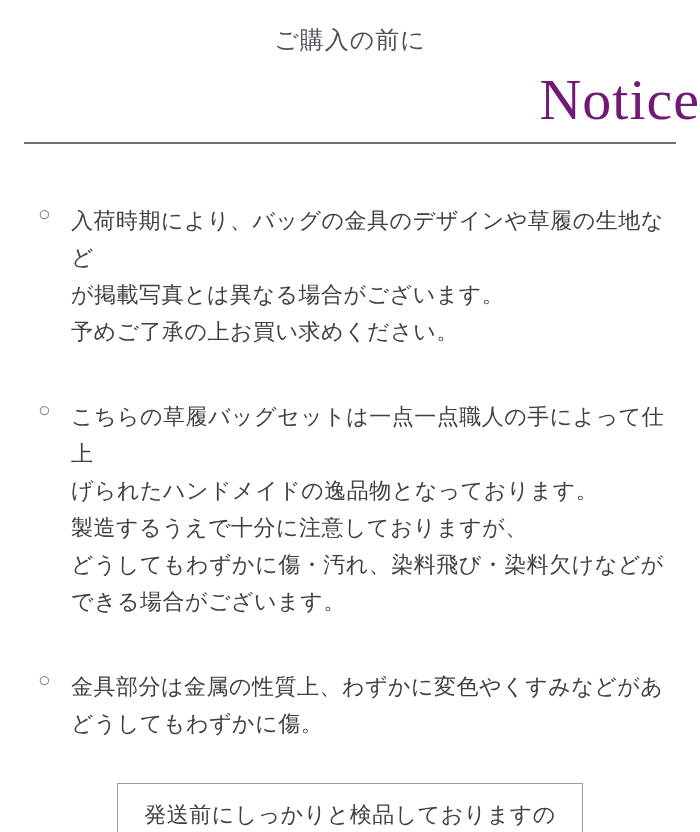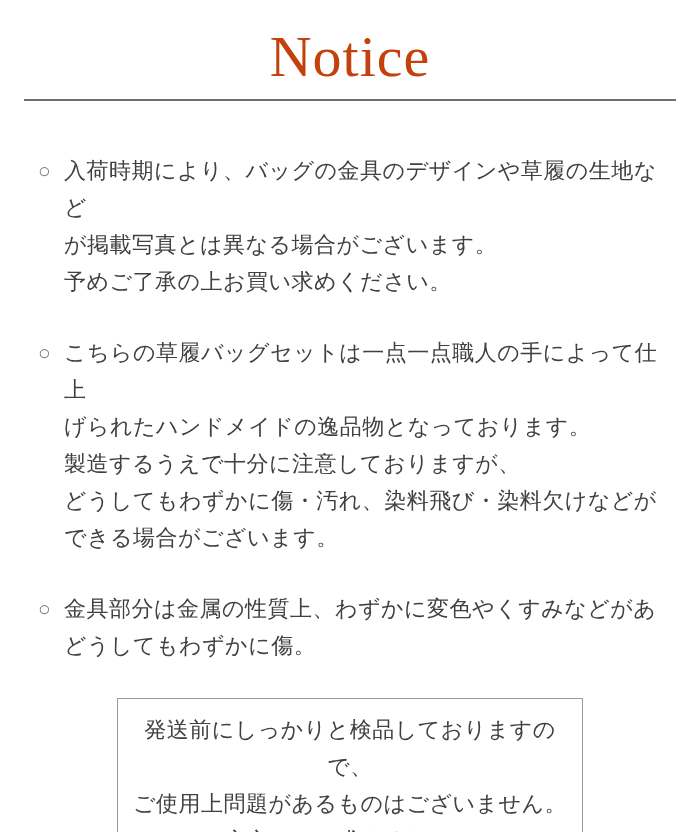--- a/index.html
+++ b/index.html
@@ -15,27 +15,28 @@
 
   .header { padding-top: 25px; text-align: center; }
   .subtitle {
     font-family: "Liberation Serif", "DejaVu Serif", serif;
     font-size: 24px;
     line-height: 30px;
     color: #4d525a;
     letter-spacing: 1px;
   }
   .title {
-    margin: 3px 0 0 0;
+    margin: 16px 0 0 0;
     font-family: "Liberation Serif", "DejaVu Serif", serif;
     font-size: 58px;
     font-weight: 400;
     line-height: 58px;
-    color: #c2410c;
+    color: #701a75;
     letter-spacing: 1px;
+    text-align: right;
   }
   .rule {
     height: 0;
     border: 0;
     border-top: 2px solid #6e6e6e;
     margin: 13px 24px 0 24px;
   }
 
   .notices {
     margin-top: 51px;
@@ -50,21 +51,21 @@
     line-height: 37px;
   }
   .bullet {
     flex: 0 0 26px;
     width: 26px;
     color: #7e7e7e;
     font-size: 21px;
     line-height: 37px;
   }
   .notice-text {
-    margin: 0;
+    margin: 7px;
     white-space: pre-line;
     color: #404040;
     letter-spacing: 0.5px;
   }
 
   .assurance-box {
     box-sizing: border-box;
     width: 466px;
     margin: 3px auto 0 auto;
     border: 1px solid #9b9b9b;
@@ -80,20 +81,21 @@
     color: #404040;
     letter-spacing: 0.5px;
   }
 </style>
 </head>
 <body>
 
 <div class="page">
 
   <div class="header">
+    <div class="subtitle">ご購入の前に</div>
     <h1 class="title">Notice</h1>
   </div>
 
   <div class="rule"></div>
 
   <div class="notices">
 
     <div class="notice">
       <span class="bullet">○</span>
       <p class="notice-text">入荷時期により、バッグの金具のデザインや草履の生地など

